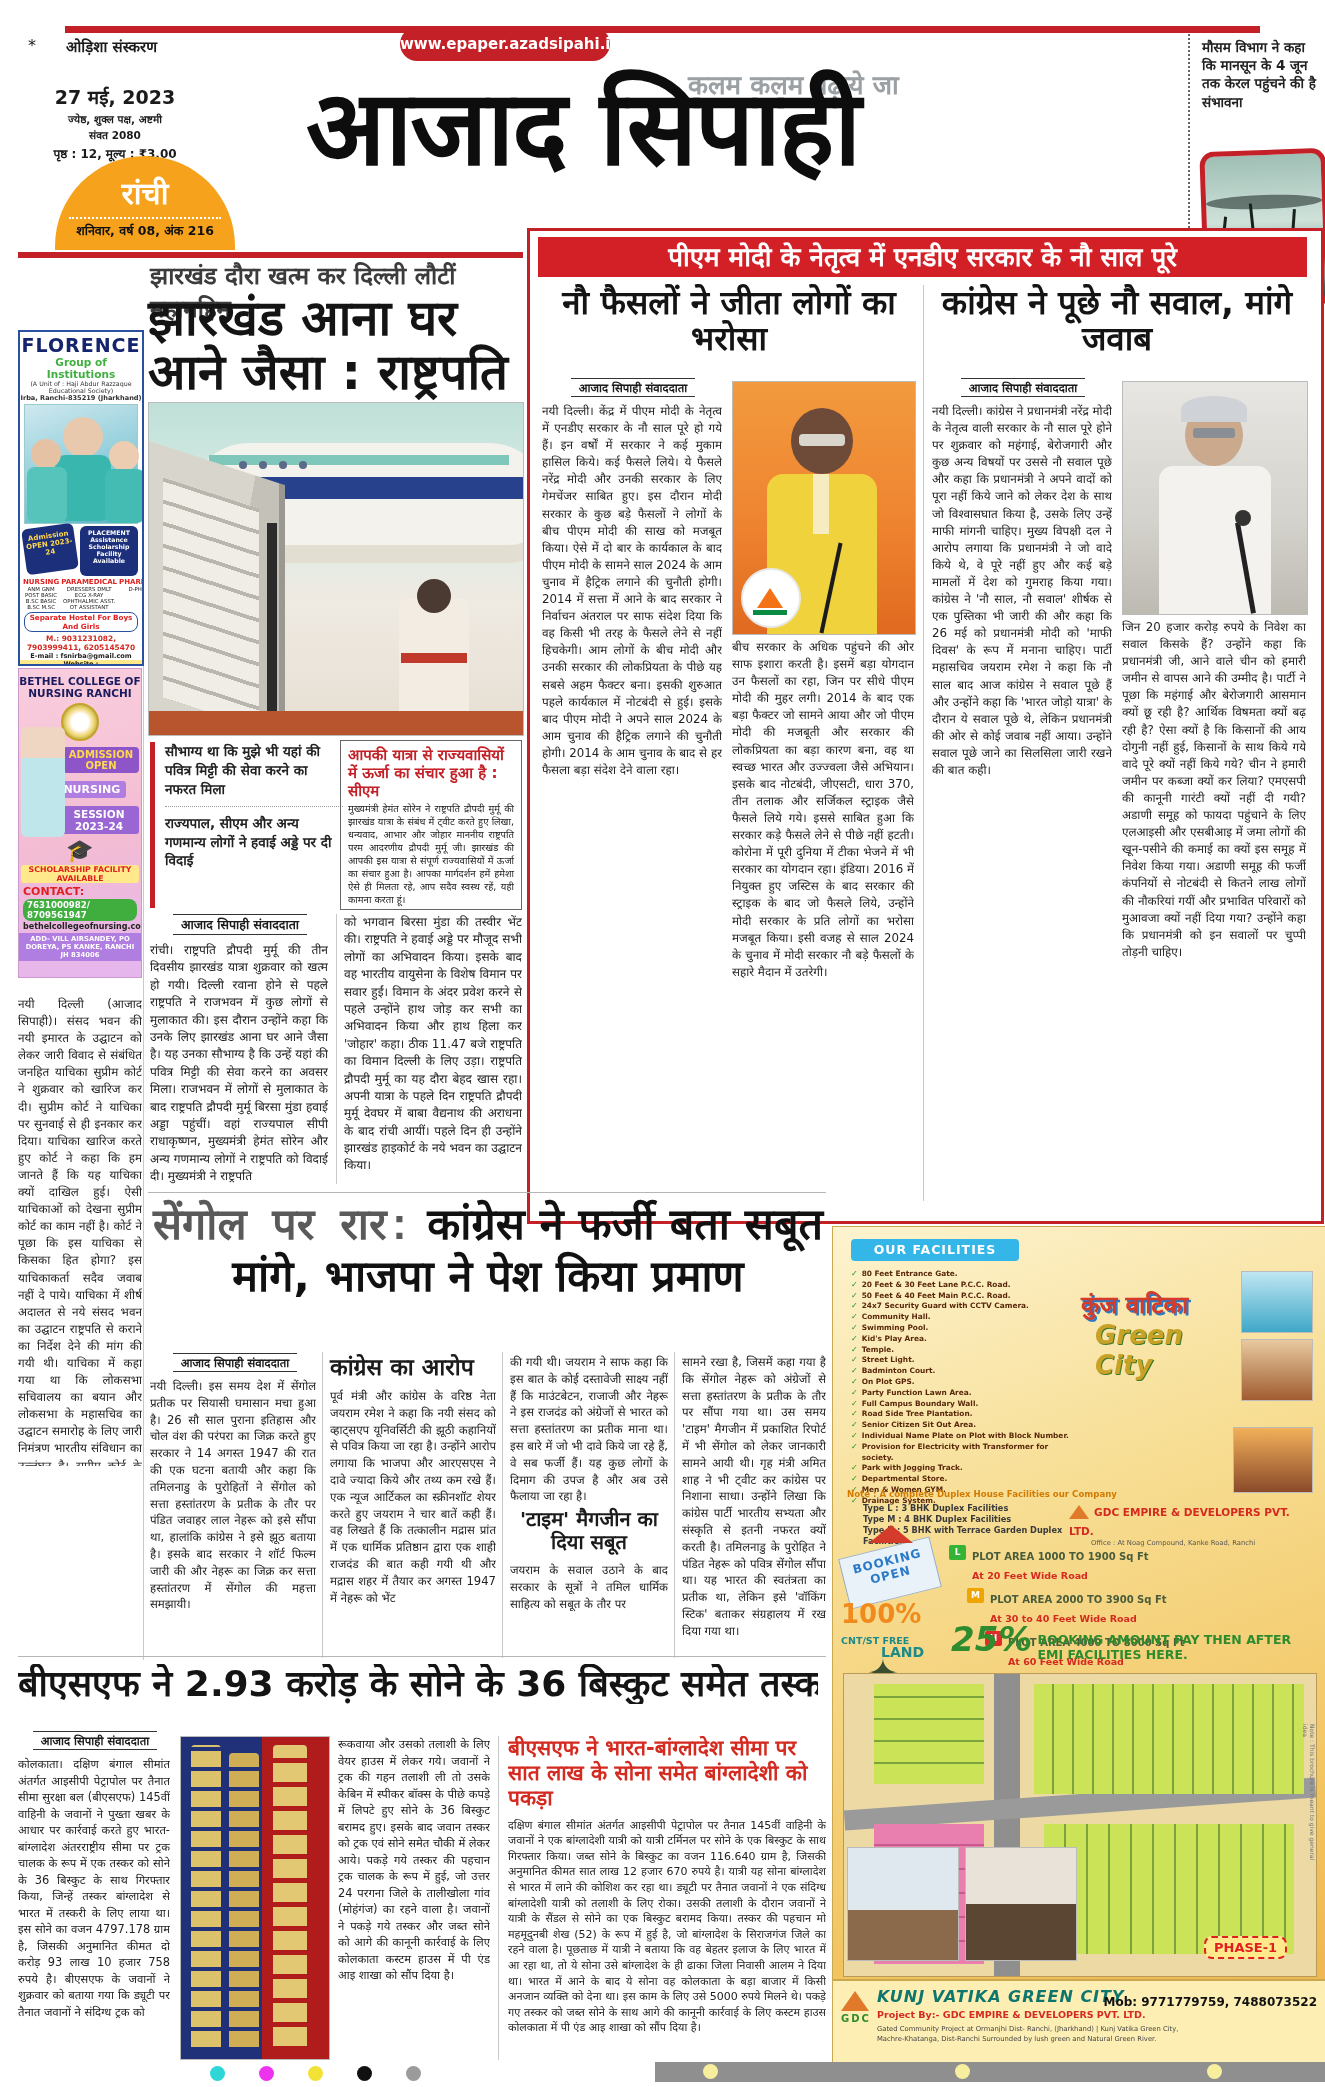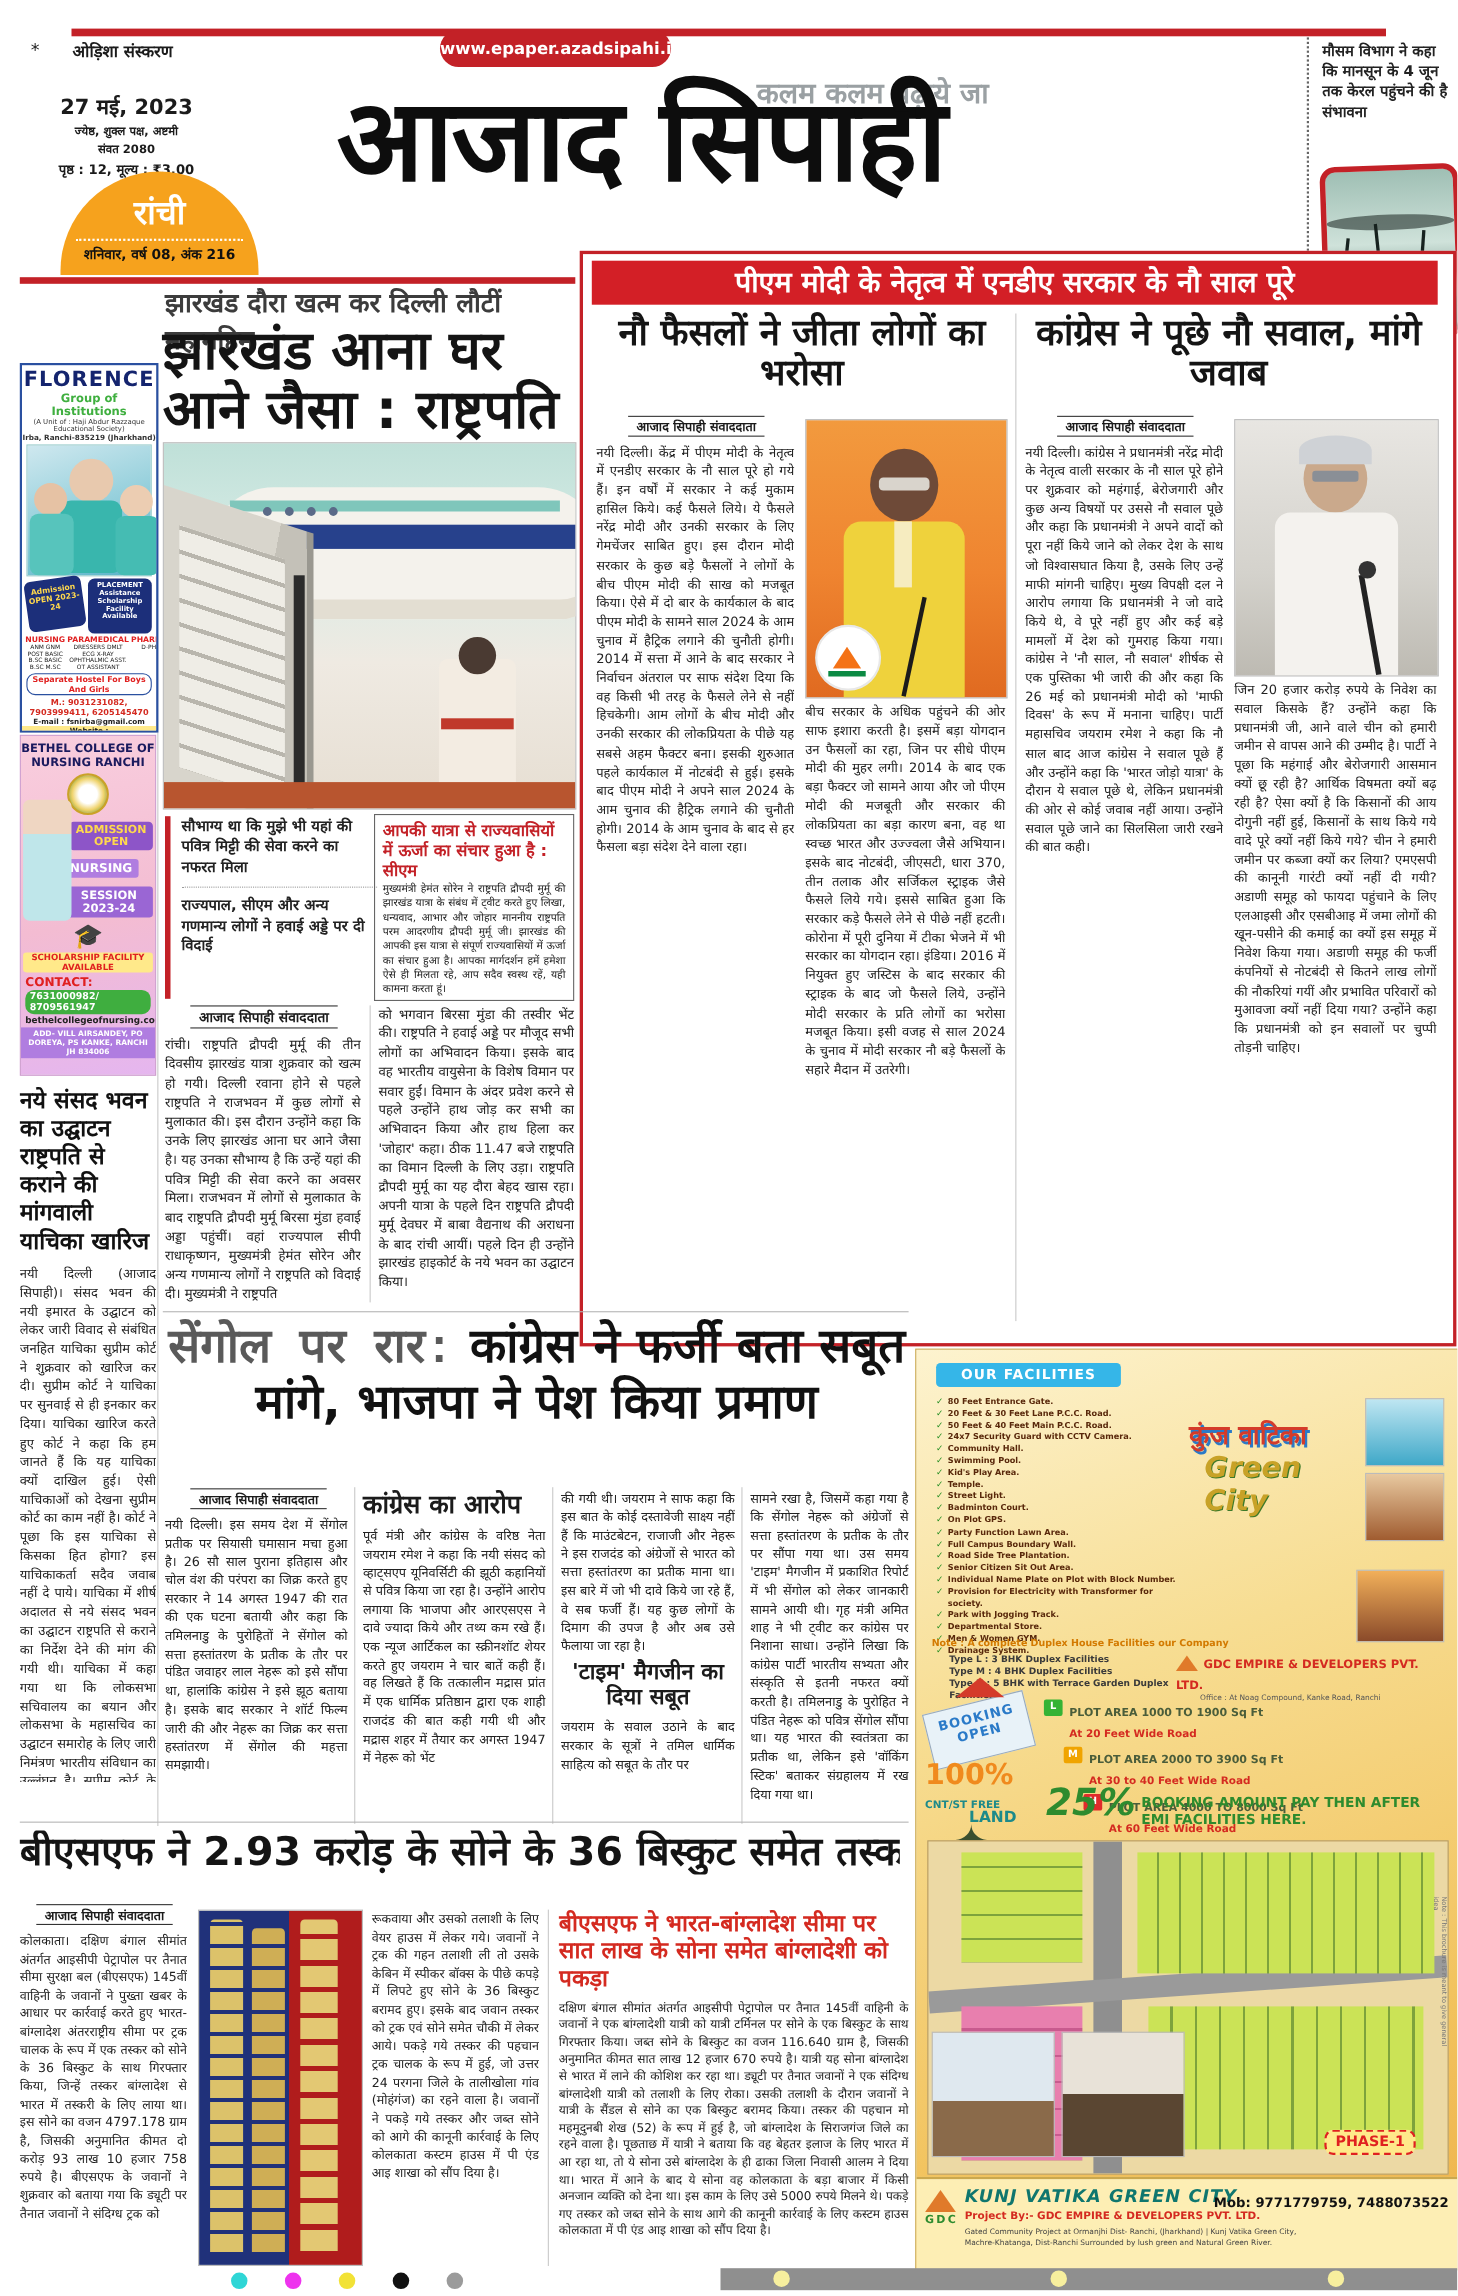--- a/index.html
+++ b/index.html
@@ -117,21 +117,20 @@
     <div class="bold center" style="margin:8px 2px 0 40px;font-size:10.5px;color:#fff;background:#9a66d4;border-radius:3px;padding:2px;">SESSION 2023-24</div>
     <div class="center" style="font-size:22px;margin-top:4px;">🎓</div>
     <div class="bold center" style="margin:2px 2px;font-size:7.8px;color:#e02020;background:#ffe98a;border-radius:3px;">SCHOLARSHIP FACILITY AVAILABLE</div>
     <div class="bold" style="font-size:11px;color:#e02020;margin-left:4px;">CONTACT:</div>
     <div class="bold" style="font-size:8.6px;color:#fff;background:#3fae3f;border-radius:8px;margin:1px 4px;padding:1px 4px;">7631000982/ 8709561947</div>
     <div class="bold" style="font-size:8px;color:#222;margin-left:4px;">bethelcollegeofnursing.com</div>
     <div class="bold center" style="font-size:6.8px;color:#fff;background:#b07de0;margin-top:2px;padding:2px;">ADD- VILL AIRSANDEY, PO DOREYA, PS KANKE, RANCHI JH 834006</div>
   </div>
 
   <div class="abs" style="left:18px;top:988px;width:124px;height:668px;overflow:hidden;">
-    <div class="bold" style="font-size:21px;line-height:1.22;color:#111;">नये संसद भवन का उद्घाटन राष्ट्रपति से कराने की मांगवाली याचिका खारिज</div>
     <div class="body-txt" style="margin-top:8px;font-size:11.8px;height:470px;">नयी दिल्ली (आजाद सिपाही)। संसद भवन की नयी इमारत के उद्घाटन को लेकर जारी विवाद से संबंधित जनहित याचिका सुप्रीम कोर्ट ने शुक्रवार को खारिज कर दी। सुप्रीम कोर्ट ने याचिका पर सुनवाई से ही इनकार कर दिया। याचिका खारिज करते हुए कोर्ट ने कहा कि हम जानते हैं कि यह याचिका क्यों दाखिल हुई। ऐसी याचिकाओं को देखना सुप्रीम कोर्ट का काम नहीं है। कोर्ट ने पूछा कि इस याचिका से किसका हित होगा? इस याचिकाकर्ता सदैव जवाब नहीं दे पाये। याचिका में शीर्ष अदालत से नये संसद भवन का उद्घाटन राष्ट्रपति से कराने का निर्देश देने की मांग की गयी थी। याचिका में कहा गया था कि लोकसभा सचिवालय का बयान और लोकसभा के महासचिव का उद्घाटन समारोह के लिए जारी निमंत्रण भारतीय संविधान का उल्लंघन है। सुप्रीम कोर्ट के वकील सीआर जया सुकिन ने यह जनहित याचिका दाखिल की। इसमें कहा गया था कि उद्घाटन समारोह में राष्ट्रपति को शामिल नहीं करके भारत सरकार ने भारतीय संविधान का उल्लंघन किया है। ऐसा करके संविधान का सम्मान नहीं किया जा रहा है।</div>
   </div>
 
   <div class="abs kicker" style="left:150px;top:258px;width:372px;font-size:24px;">झारखंड दौरा खत्म कर दिल्ली लौटीं महामहिम</div>
   <div class="abs headline-main" style="left:148px;top:292px;width:374px;font-size:49px;">झारखंड आना घर आने जैसा : राष्ट्रपति</div>
 
   <div class="abs photo" style="left:148px;top:402px;width:374px;height:332px;background:linear-gradient(180deg,#bfe0d8 0%,#d8ece6 30%,#efeae2 60%,#e6ded2 100%);">
     <div style="position:absolute;left:40px;top:40px;width:360px;height:120px;background:#f4f2ec;border-radius:60px 60px 40px 40px;box-shadow:inset 0 -18px 0 #e3ded2;"></div>
     <div style="position:absolute;left:40px;top:74px;width:360px;height:22px;background:#27418c;"></div>
     <div style="position:absolute;left:60px;top:52px;width:300px;height:10px;background:#7fc6bb;"></div>

